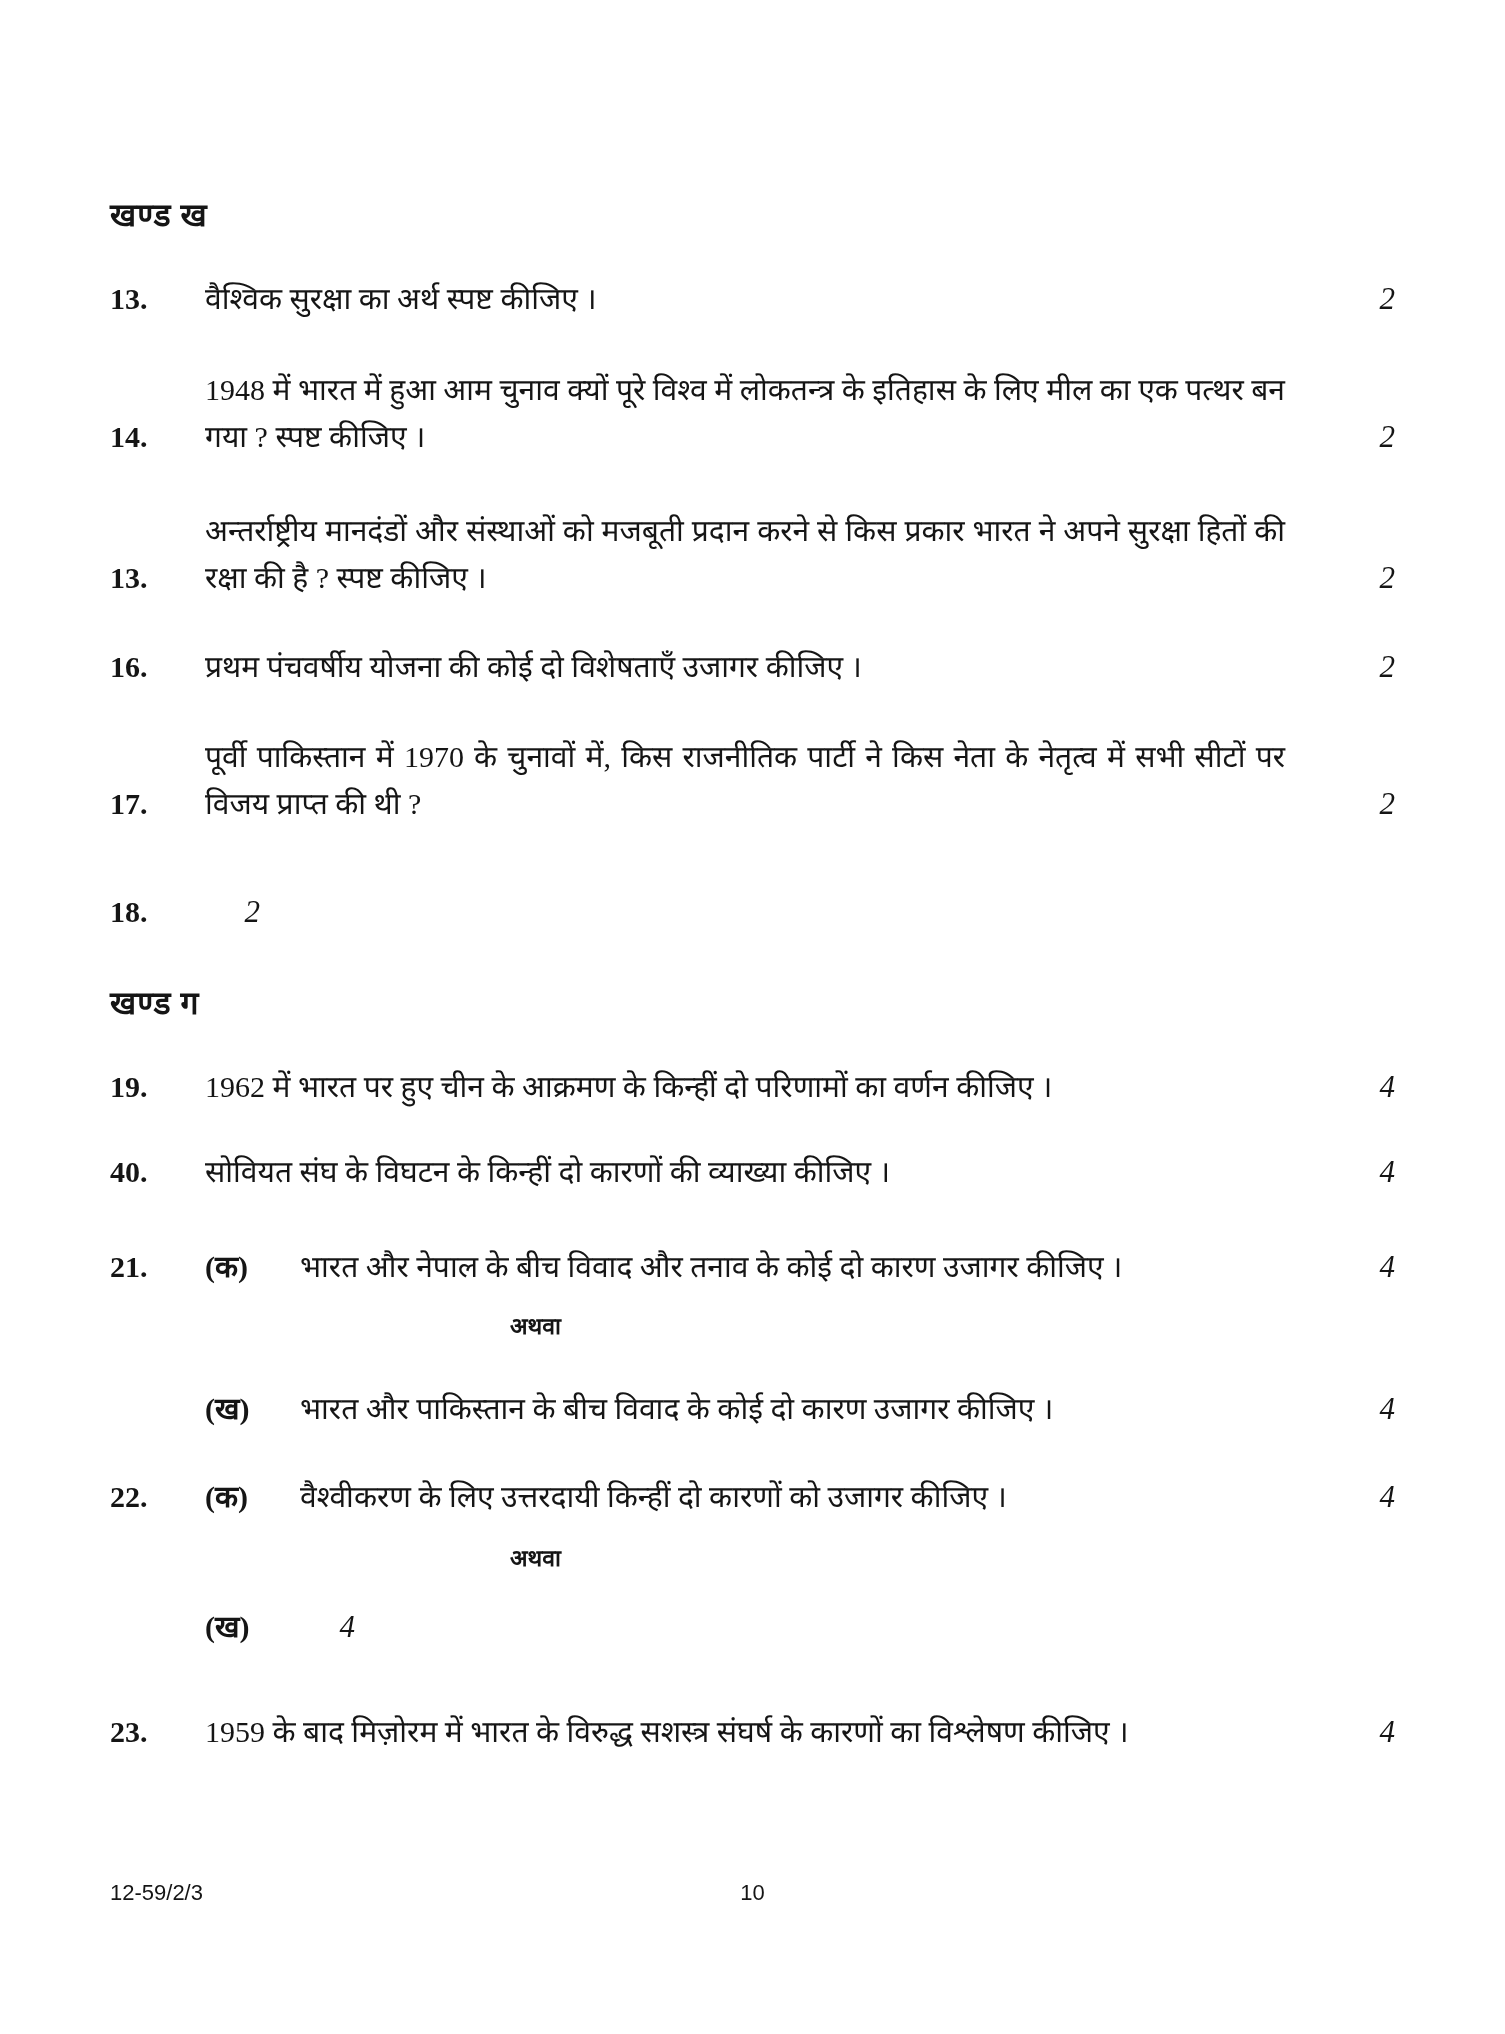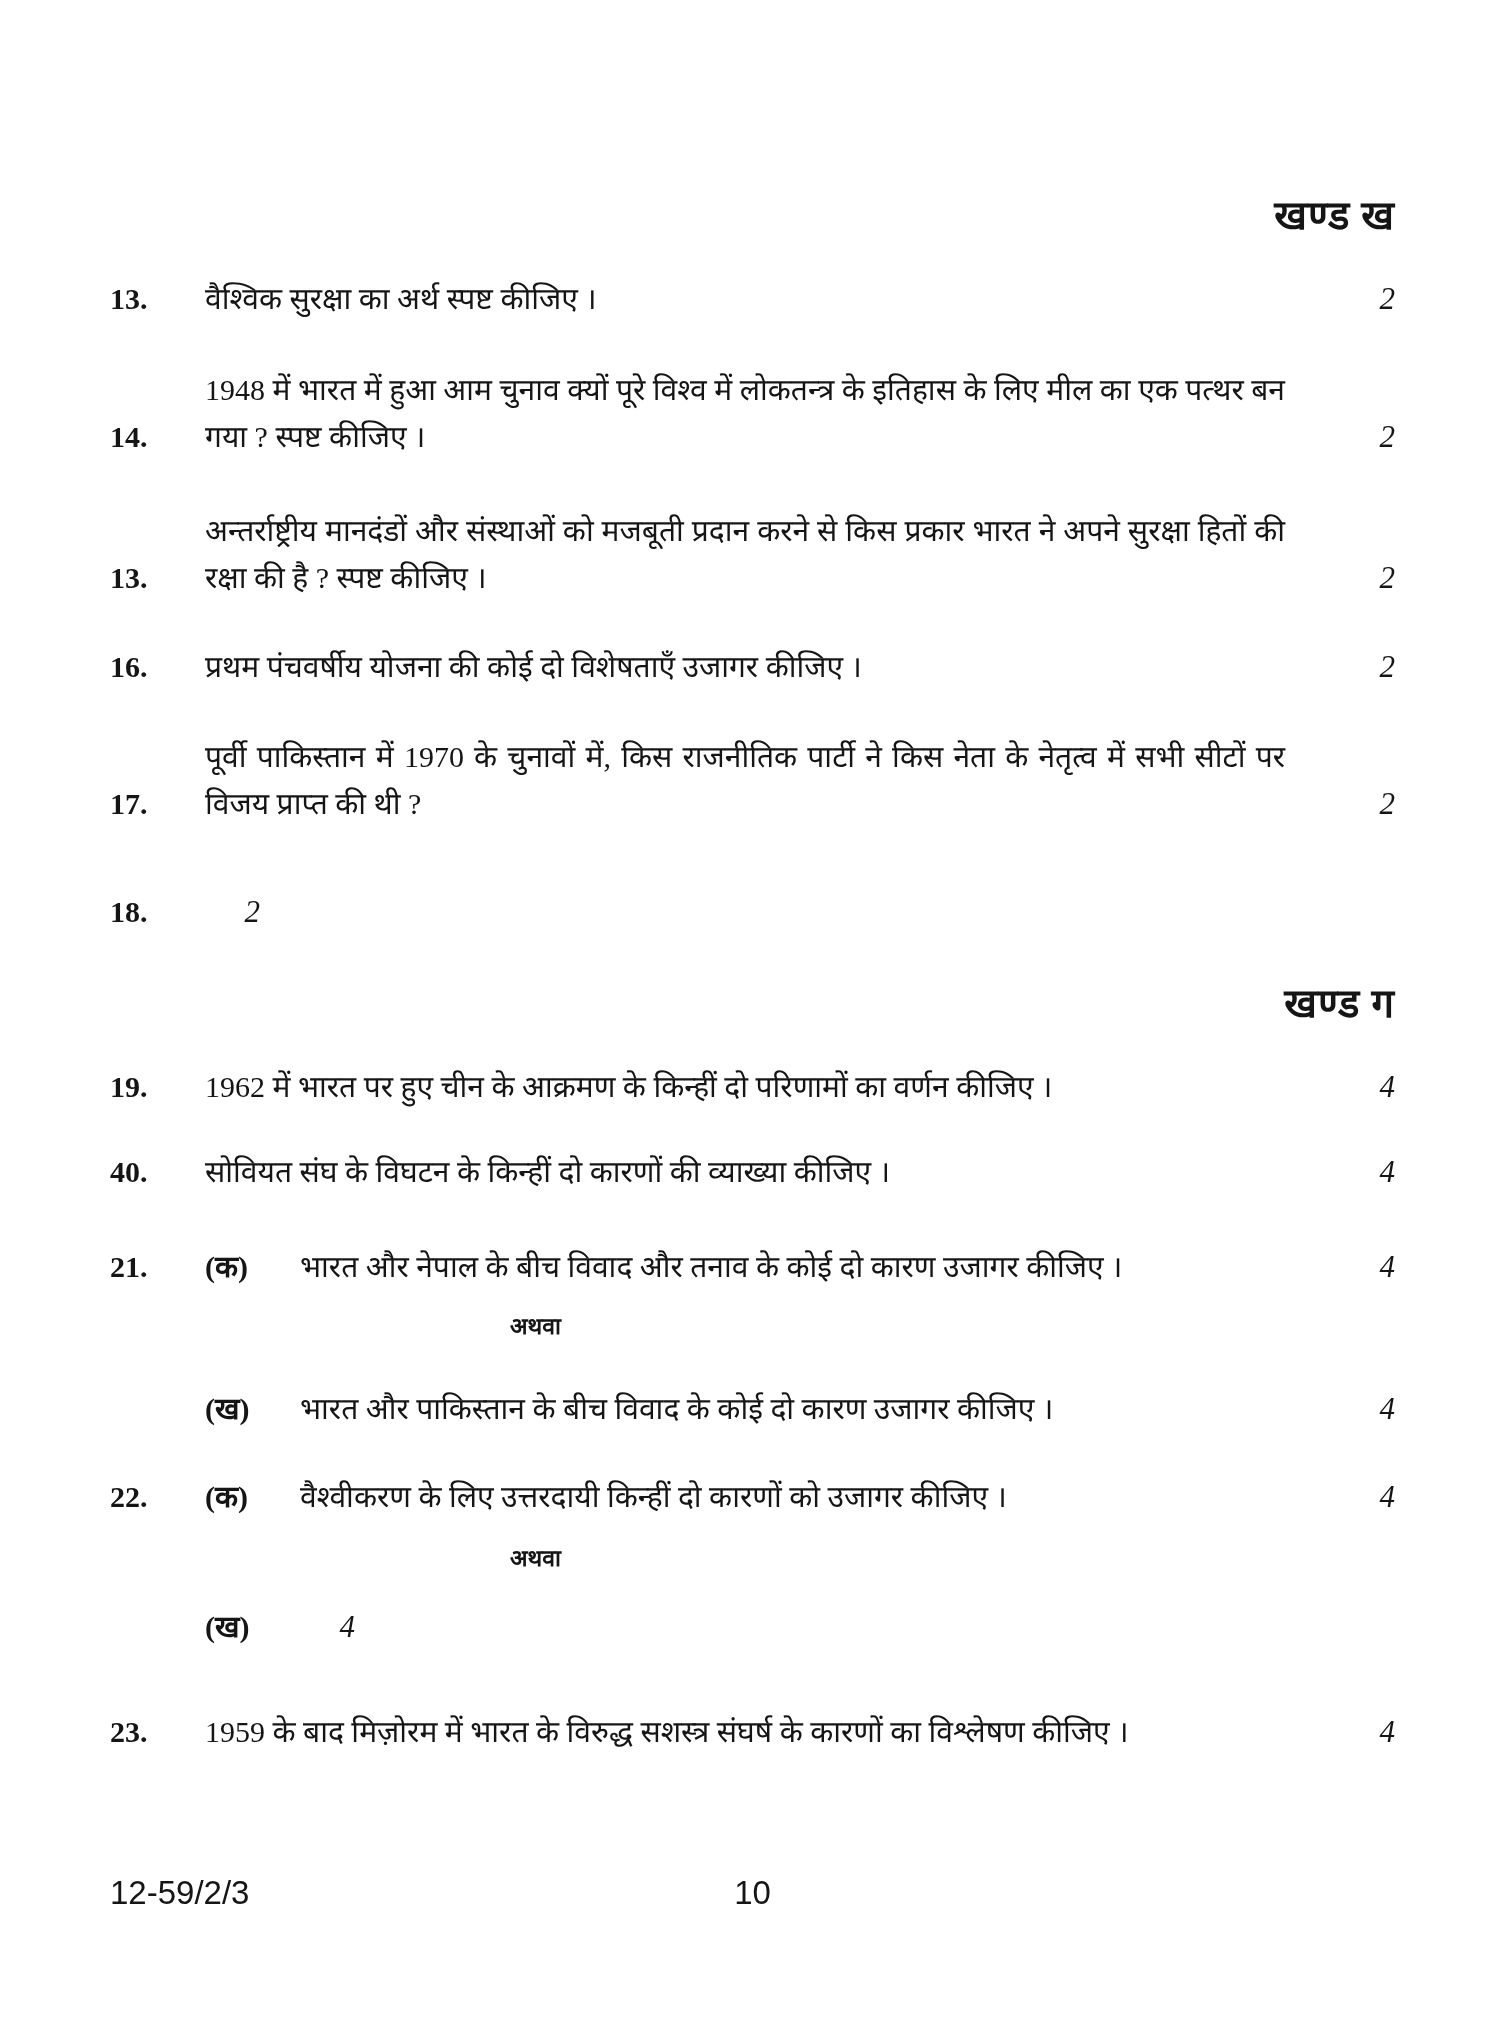--- a/index.html
+++ b/index.html
@@ -11,23 +11,23 @@
     margin: 0 auto;
     background: #ffffff;
     color: #151515;
     font-family: "Liberation Serif", "DejaVu Serif", serif;
     overflow: hidden;
   }
   .content {
     padding: 192px 110px 0 110px;
   }
   .section-heading {
-    text-align: right;
+    text-align: left;
     font-weight: bold;
-    font-size: 40px;
+    font-size: 32px;
     line-height: 47px;
     letter-spacing: 1px;
   }
   .q-row {
     display: flex;
     align-items: flex-end;
     font-size: 30px;
     line-height: 47px;
   }
   .q-num {
@@ -62,21 +62,21 @@
     line-height: 47px;
     margin-left: 400px;
   }
   .footer {
     position: absolute;
     top: 1868px;
     left: 0;
     width: 100%;
     height: 50px;
     font-family: "Liberation Sans", "DejaVu Sans", sans-serif;
-    font-size: 33px;
+    font-size: 22px;
     line-height: 50px;
   }
   .footer-code {
     position: absolute;
     left: 110px;
     top: 0;
   }
   .footer-page {
     position: absolute;
     left: 50%;

